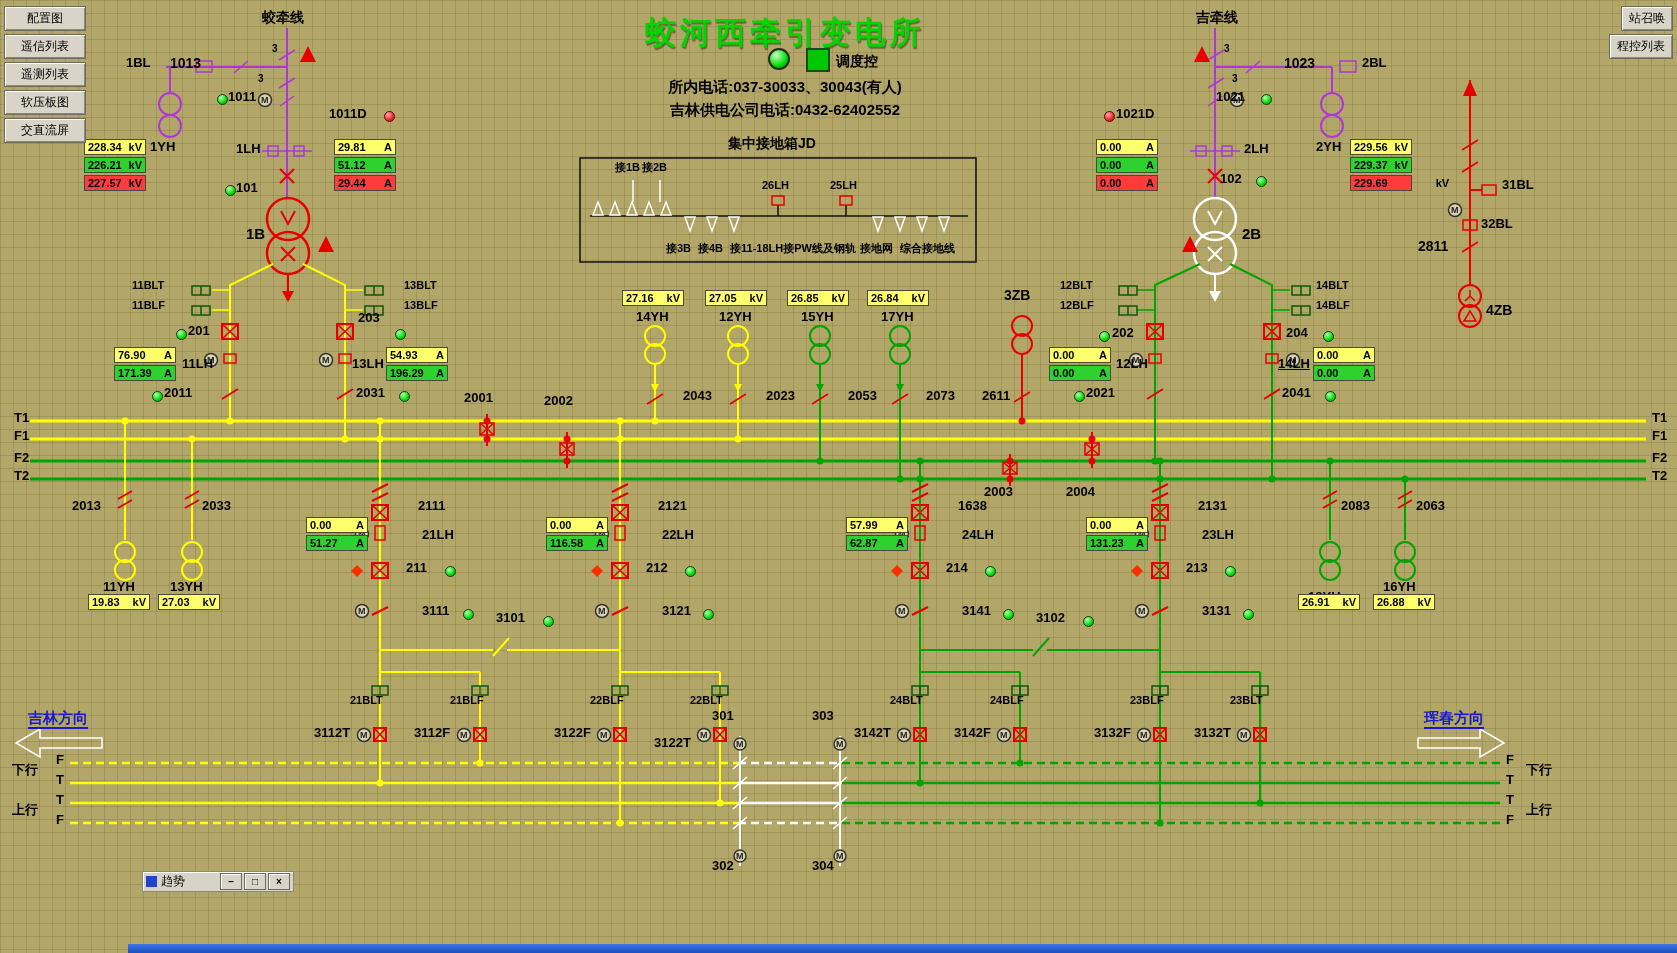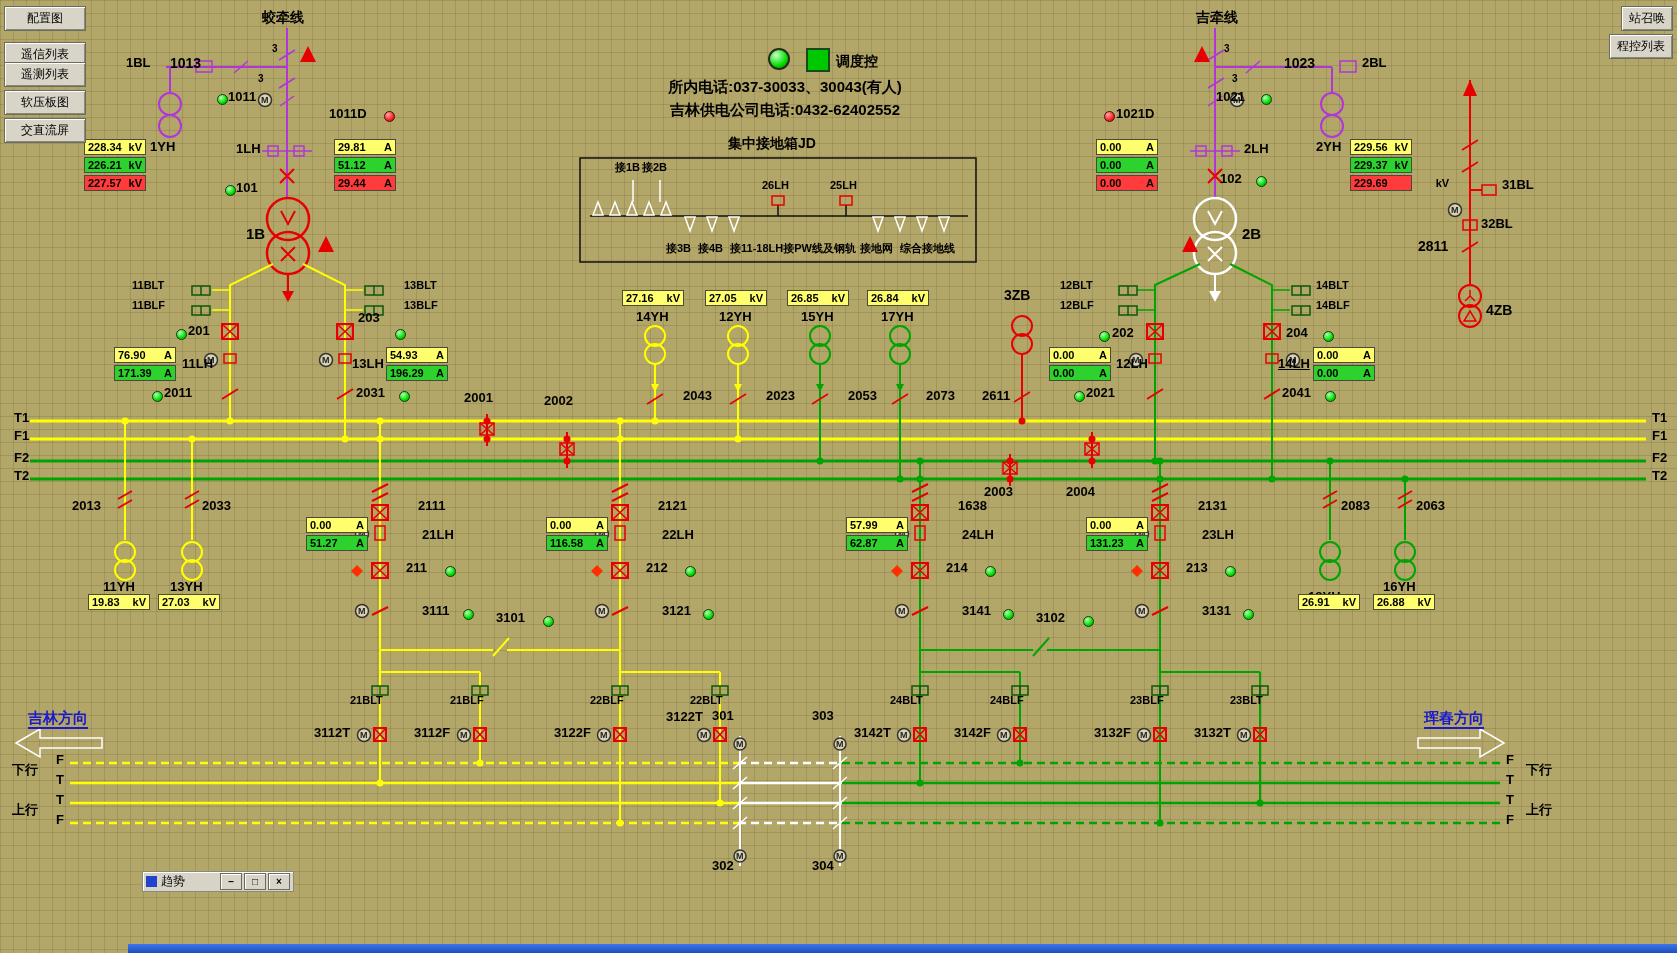--- a/index.html
+++ b/index.html
@@ -500,20 +500,21 @@
         <g>
           <path d="M1092 432 V468" class="r"></path>
           <rect x="1085" y="443" width="14" height="12" class="r w15"></rect>
           <path d="M1085 443 L1099 455 M1099 443 L1085 455" class="r w15"></path>
           <circle cx="1092" cy="439" r="3.5" class="fr"></circle>
           <circle cx="1092" cy="461" r="3.5" class="fr"></circle>
         </g>
       </g>
   </svg>
 
+  <div class="hdr-title">蛟河西牵引变电所</div>
   <div class="hdr-led"></div>
   <div class="hdr-square"></div>
   <div class="lbl s14" style="left:836px;top:54px">调度控</div>
   <div class="hdr-phone" style="top:78px">所内电话:037-30033、30043(有人)</div>
   <div class="hdr-phone" style="top:101px">吉林供电公司电话:0432-62402552</div>
 
   <div id="labels-layer">
       <div class="lbl s14" style="left: 262px; top: 10px;">蛟牵线</div>
       <div class="lbl s14" style="left: 1196px; top: 10px;">吉牵线</div>
       <div class="lbl" style="left: 126px; top: 56px;">1BL</div>
@@ -622,21 +623,21 @@
       <div class="lbl s11" style="left: 450px; top: 695px;">21BLF</div>
       <div class="lbl s11" style="left: 590px; top: 695px;">22BLF</div>
       <div class="lbl s11" style="left: 690px; top: 695px;">22BLT</div>
       <div class="lbl s11" style="left: 890px; top: 695px;">24BLT</div>
       <div class="lbl s11" style="left: 990px; top: 695px;">24BLF</div>
       <div class="lbl s11" style="left: 1130px; top: 695px;">23BLF</div>
       <div class="lbl s11" style="left: 1230px; top: 695px;">23BLT</div>
       <div class="lbl" style="left: 314px; top: 726px;">3112T</div>
       <div class="lbl" style="left: 414px; top: 726px;">3112F</div>
       <div class="lbl" style="left: 554px; top: 726px;">3122F</div>
-      <div class="lbl" style="left: 654px; top: 710px; margin-left: 12px;">3122T</div>
+      <div class="lbl" style="left: 654px; top: 736px;">3122T</div>
       <div class="lbl" style="left: 712px; top: 709px;">301</div>
       <div class="lbl" style="left: 812px; top: 709px;">303</div>
       <div class="lbl" style="left: 712px; top: 859px;">302</div>
       <div class="lbl" style="left: 812px; top: 859px;">304</div>
       <div class="lbl" style="left: 854px; top: 726px;">3142T</div>
       <div class="lbl" style="left: 954px; top: 726px;">3142F</div>
       <div class="lbl" style="left: 1094px; top: 726px;">3132F</div>
       <div class="lbl" style="left: 1194px; top: 726px;">3132T</div>
       <div class="lbl blue" style="left: 28px; top: 710px;">吉林方向</div>
       <div class="lbl blue" style="left: 1424px; top: 710px;">珲春方向</div>
@@ -814,21 +815,21 @@
       <div class="led green" style="left: 685px; top: 566px;"></div>
       <div class="led green" style="left: 985px; top: 566px;"></div>
       <div class="led green" style="left: 1225px; top: 566px;"></div>
       <div class="led green" style="left: 463px; top: 609px;"></div>
       <div class="led green" style="left: 703px; top: 609px;"></div>
       <div class="led green" style="left: 1003px; top: 609px;"></div>
       <div class="led green" style="left: 1243px; top: 609px;"></div>
       <div class="led green" style="left: 543px; top: 616px;"></div>
       <div class="led green" style="left: 1083px; top: 616px;"></div>
       <div class="btn" style="left: 4px; top: 6px; width: 66px;">配置图</div>
-      <div class="btn" style="left: 4px; top: 34px; width: 66px; margin-top: 8px;">遥信列表</div>
+      <div class="btn" style="left: 4px; top: 34px; width: 66px;">遥信列表</div>
       <div class="btn" style="left: 4px; top: 62px; width: 66px;">遥测列表</div>
       <div class="btn" style="left: 4px; top: 90px; width: 66px;">软压板图</div>
       <div class="btn" style="left: 4px; top: 118px; width: 66px;">交直流屏</div>
       <div class="btn" style="right: 4px; top: 6px;">站召唤</div>
       <div class="btn" style="right: 4px; top: 34px;">程控列表</div>
     </div>
 
   <div class="miniwin">
     <span class="miniwin-icon"></span>
     <span class="miniwin-title">趋势</span>

